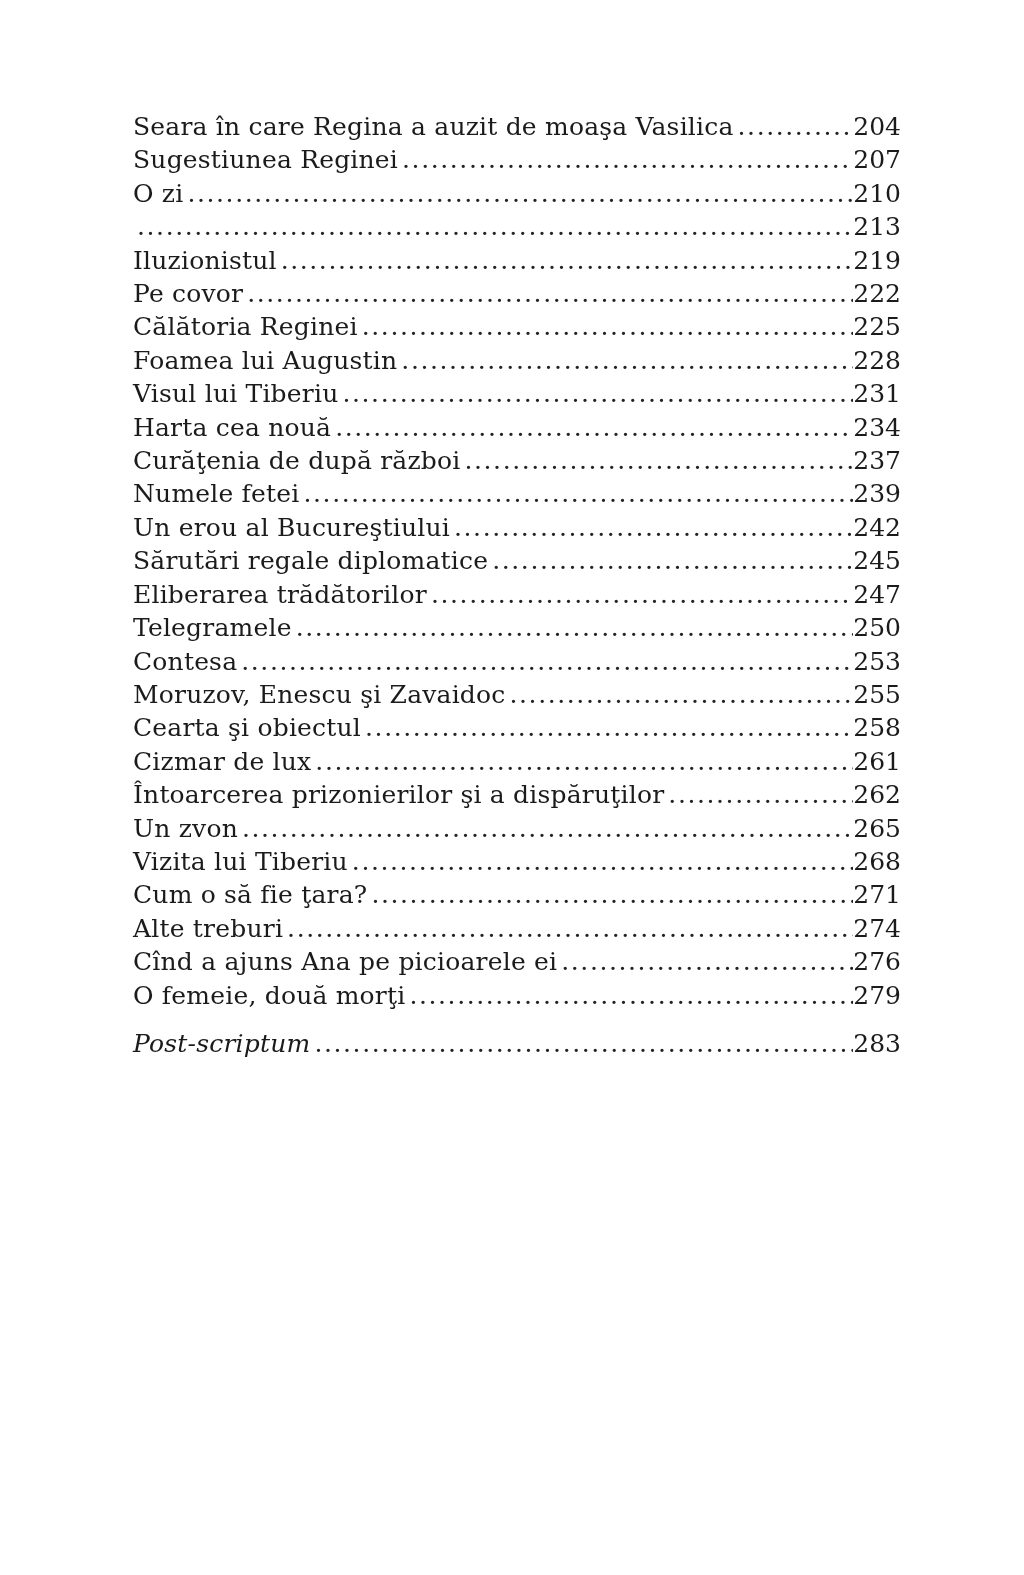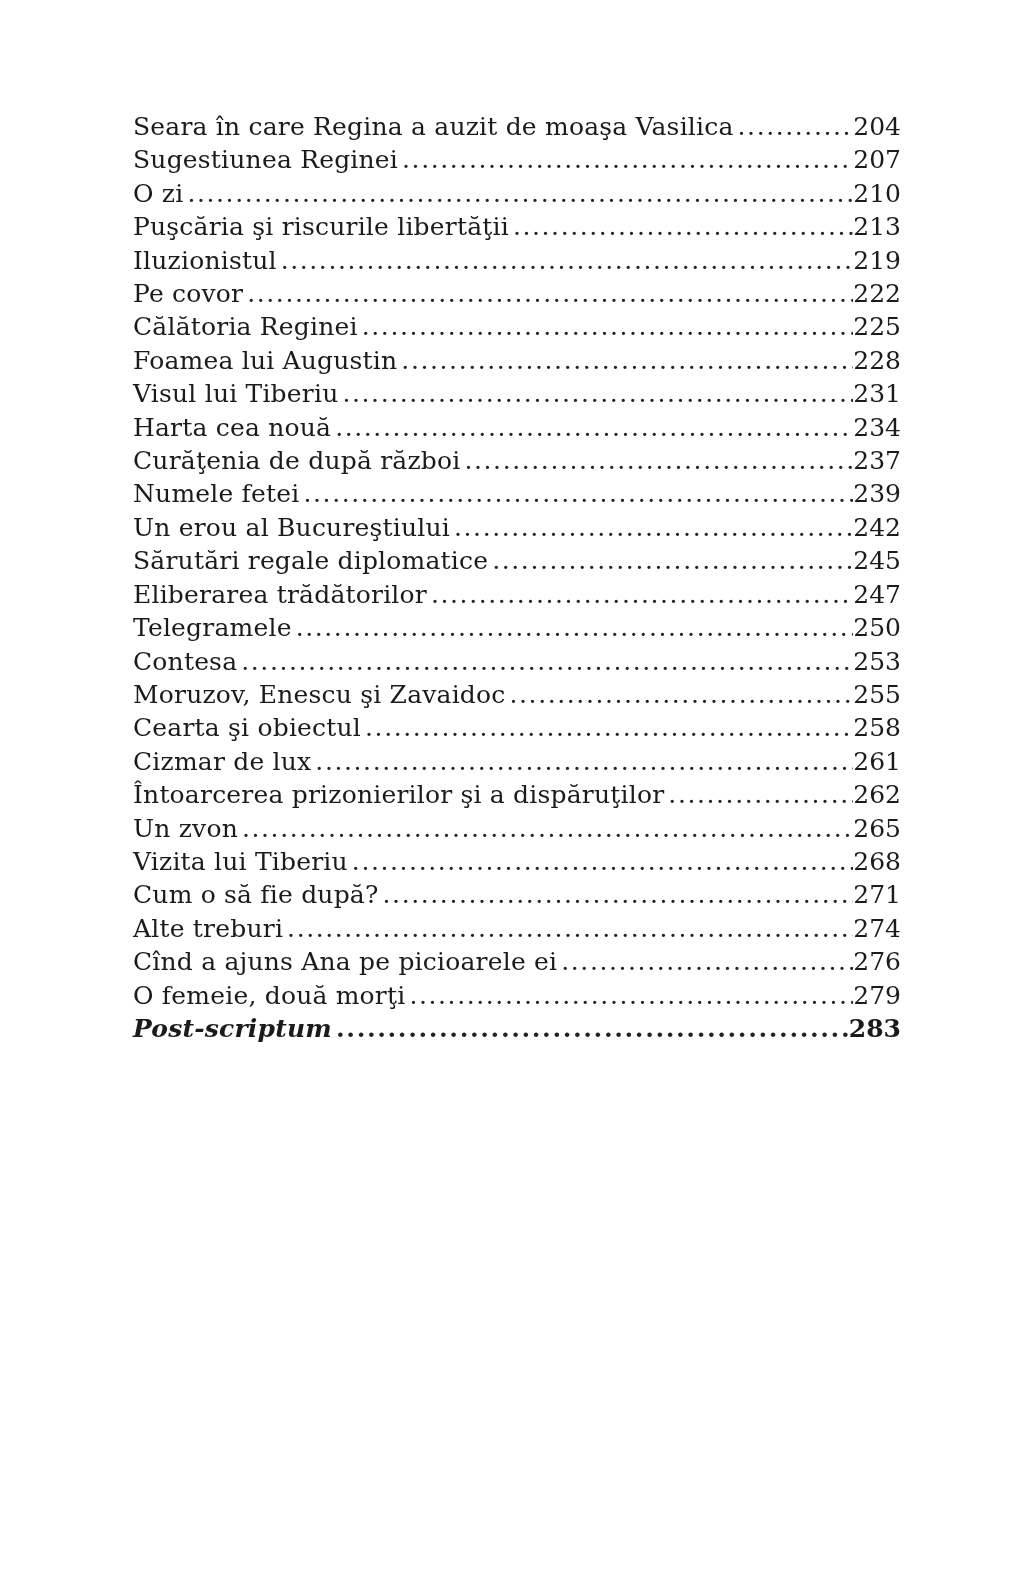--- a/index.html
+++ b/index.html
@@ -50,21 +50,21 @@
     color: #222222;
   }
   .row .pagenum {
     flex: 0 0 auto;
     text-align: right;
   }
   .row.italic .title {
     font-style: italic;
   }
   .row.gap-before {
-    font-weight: bold;
+    margin-top: 15px;
   }
 </style>
 </head>
 <body>
 
 <div class="page">
   <div class="toc" id="toc">
   <div class="row">
     <span class="title">Seara în care Regina a auzit de moaşa Vasilica</span>
     <span class="leader"></span>
@@ -77,21 +77,20 @@
     <span class="pagenum">207</span>
   </div>
 
   <div class="row">
     <span class="title">O zi</span>
     <span class="leader"></span>
     <span class="pagenum">210</span>
   </div>
 
   <div class="row">
-    <span class="title">Puşcăria şi riscurile libertăţii</span>
     <span class="leader"></span>
     <span class="pagenum">213</span>
   </div>
 
 
   <div class="row">
     <span class="title">Iluzionistul</span>
     <span class="leader"></span>
     <span class="pagenum">219</span>
   </div>
@@ -198,21 +197,21 @@
     <span class="pagenum">265</span>
   </div>
 
   <div class="row">
     <span class="title">Vizita lui Tiberiu</span>
     <span class="leader"></span>
     <span class="pagenum">268</span>
   </div>
 
   <div class="row">
-    <span class="title">Cum o să fie după?</span>
+    <span class="title">Cum o să fie ţara?</span>
     <span class="leader"></span>
     <span class="pagenum">271</span>
   </div>
 
   <div class="row">
     <span class="title">Alte treburi</span>
     <span class="leader"></span>
     <span class="pagenum">274</span>
   </div>
 

